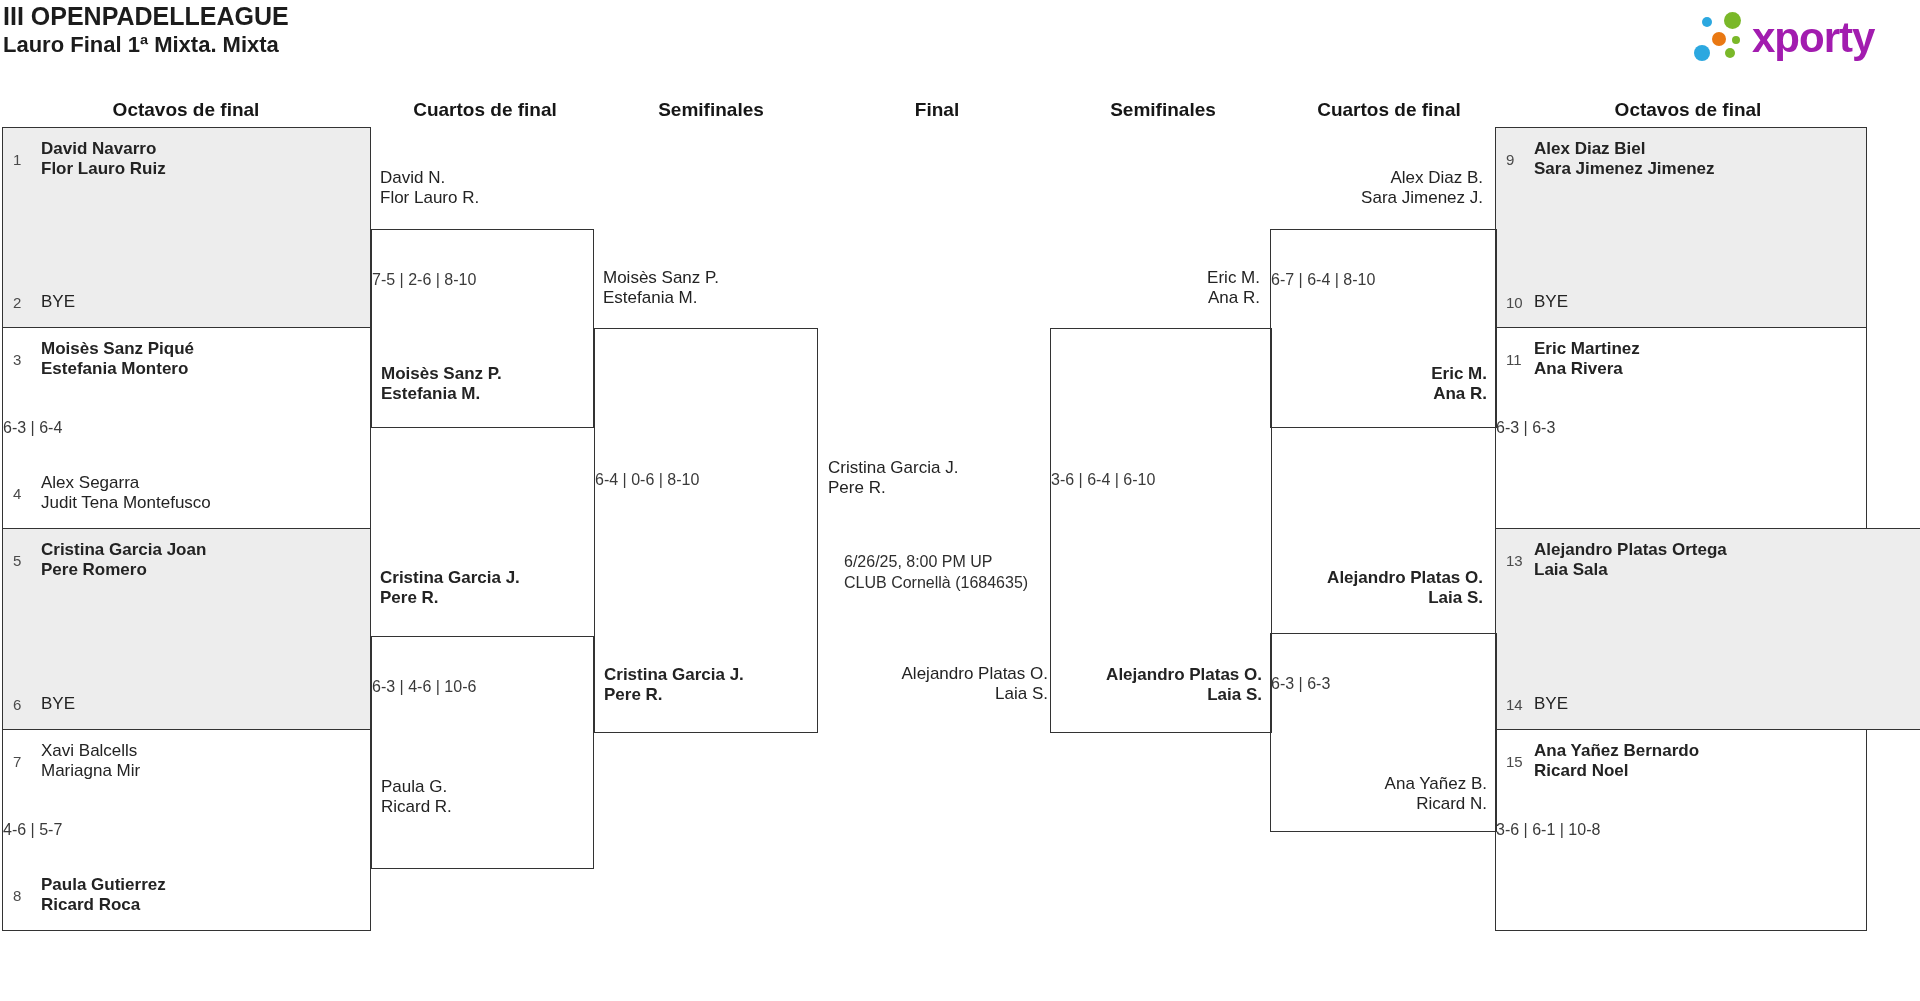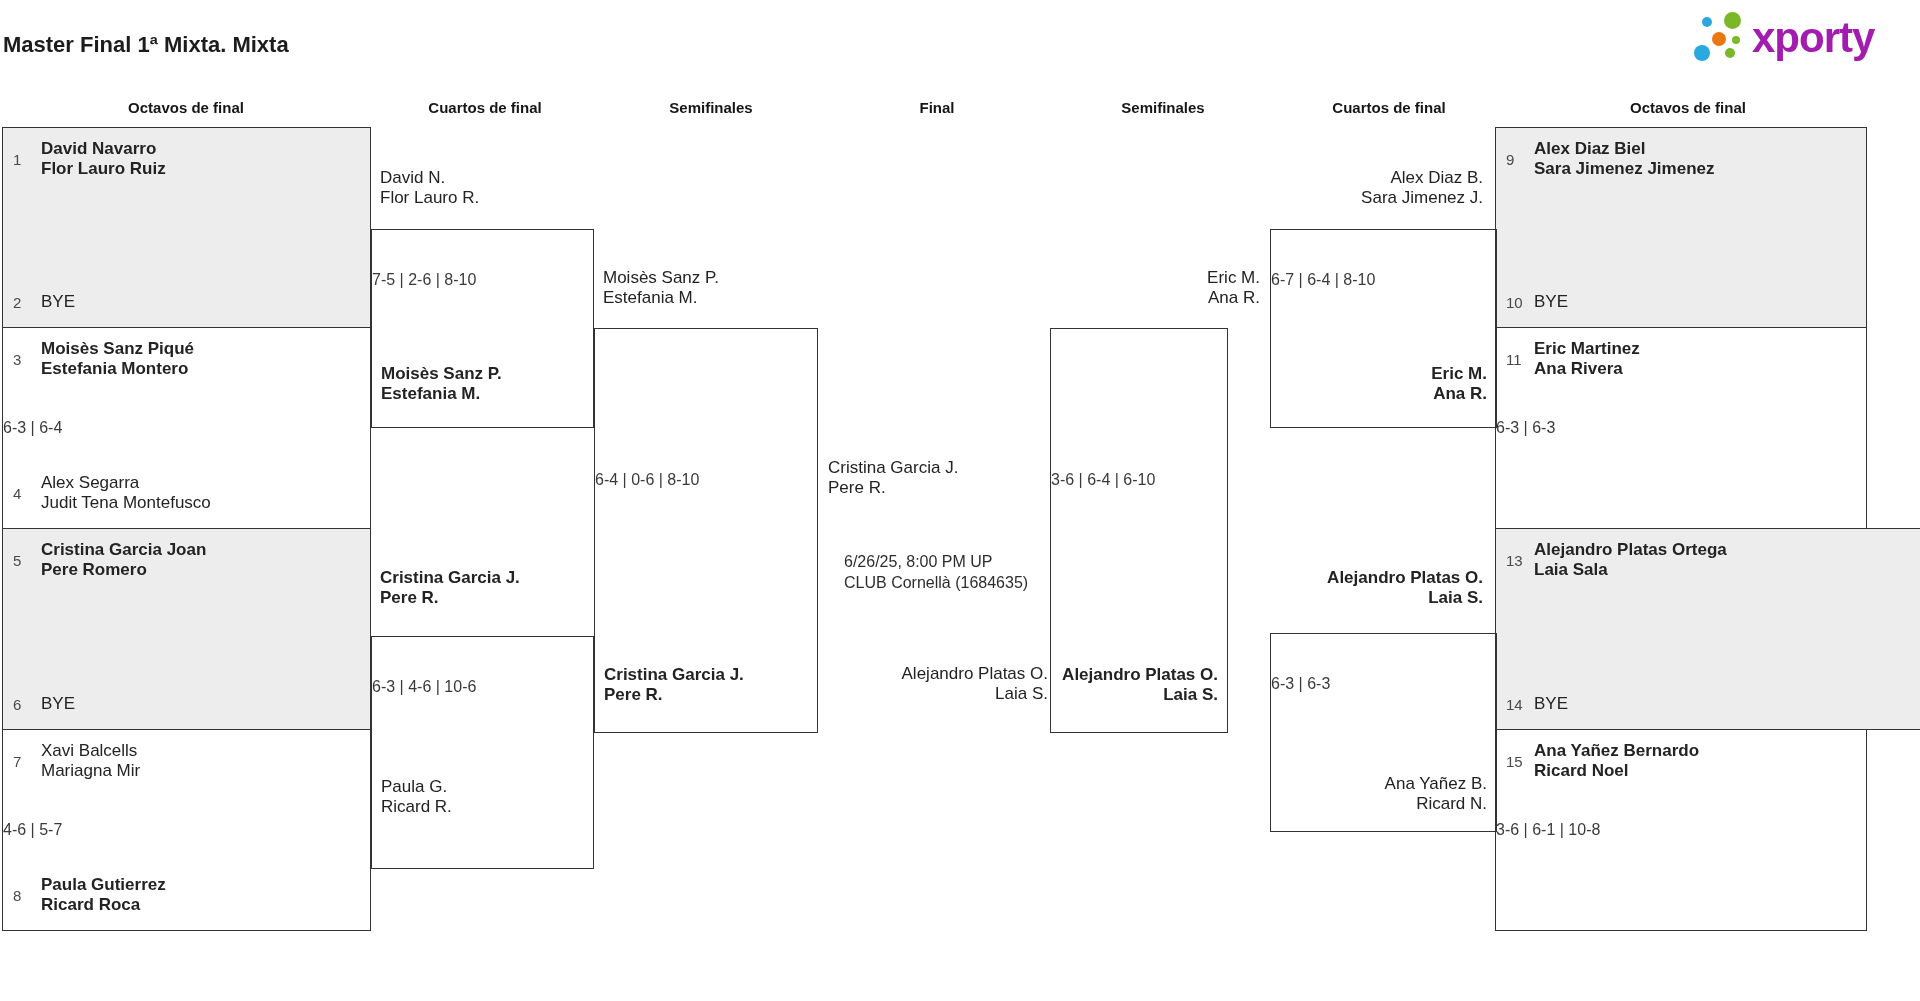--- a/index.html
+++ b/index.html
@@ -2,21 +2,21 @@
 <html><head>
 <meta charset="utf-8">
 <style>
   html,body{margin:0;padding:0;background:#fff;}
   .canvas{
     position:relative;width:1920px;height:1001px;background:#ffffff;
     font-family:"Liberation Sans",sans-serif;color:#232323;overflow:hidden;
   }
   .page-title{position:absolute;left:3px;top:1px;font-weight:bold;font-size:25px;line-height:30px;color:#1c1c1c;white-space:nowrap;}
   .page-subtitle{position:absolute;left:3px;top:31px;font-weight:bold;font-size:22px;line-height:27px;color:#1c1c1c;white-space:nowrap;}
-  .hdr{position:absolute;top:99px;transform:translateX(-50%);font-weight:bold;font-size:15px;color:#161616;white-space:nowrap;}
+  .hdr{position:absolute;top:99px;transform:translateX(-50%);font-weight:bold;font-size:19px;color:#161616;white-space:nowrap;}
   .box{position:absolute;border:1px solid #333;box-sizing:border-box;background:transparent;}
   .box.gray{background:#ededed;}
   .team{position:absolute;left:10px;right:6px;display:flex;gap:6px;align-items:center;}
   .team.top{top:11px;}
   .team.bottom{bottom:15px;}
   .seed{flex:0 0 22px;width:22px;font-size:15px;color:#4a4a4a;}
   .players{display:flex;flex-direction:column;font-size:17px;line-height:20px;color:#232323;}
   [data-strong="true"]{font-weight:bold;}
   .score{position:absolute;left:0;width:100%;font-size:16px;color:#3a3a3a;white-space:nowrap;}
   .obox .score{top:50%;transform:translateY(-50%);}
@@ -32,21 +32,22 @@
   .schedule{position:absolute;left:844px;top:551px;width:186px;text-align:left;font-size:16px;line-height:21px;color:#2e2e2e;}
   .logo{position:absolute;left:1680px;top:4px;width:240px;height:60px;}
   .dot{position:absolute;border-radius:50%;}
   .logo-text{position:absolute;left:72px;top:12px;font-size:42px;line-height:44px;font-weight:bold;color:#a21caf;letter-spacing:-1px;}
 </style>
 </head>
 <body>
 
 <div class="canvas">
 
-  <div class="page-subtitle">Master Final 1ª Mixta. Mixta</div>
+  <div class="page-title">III OPENPADELLEAGUE</div>
+  <div class="page-subtitle">Lauro Final 1ª Mixta. Mixta</div>
 
   <div class="logo">
     <span class="dot" style="left:22px;top:13px;width:10px;height:10px;background:#2ca8e0"></span>
     <span class="dot" style="left:44px;top:8px;width:17px;height:17px;background:#7ab829"></span>
     <span class="dot" style="left:32px;top:28px;width:14px;height:14px;background:#e97812"></span>
     <span class="dot" style="left:52px;top:32px;width:8px;height:8px;background:#7ab829"></span>
     <span class="dot" style="left:14px;top:41px;width:16px;height:16px;background:#2ca8e0"></span>
     <span class="dot" style="left:45px;top:44px;width:10px;height:10px;background:#7ab829"></span>
     <span class="logo-text">xporty</span>
   </div>
@@ -229,21 +230,21 @@
 
   <div class="box sbox" style="left:594px;top:328px;width:224px;height:405px">
     <div class="score sscore">6-4 | 0-6 | 8-10</div>
     <div class="inlab l" style="top:336px">
       <span class="players" data-strong="true">
         <span>Cristina Garcia J.</span>
         <span>Pere R.</span>
       </span>
     </div>
   </div>
-  <div class="box sbox" style="left:1050px;top:328px;width:178px;height:405px">
+  <div class="box sbox" style="left:1050px;top:328px;width:222px;height:405px">
     <div class="score sscore">3-6 | 6-4 | 6-10</div>
     <div class="inlab r" style="top:336px">
       <span class="players" data-strong="true">
         <span>Alejandro Platas O.</span>
         <span>Laia S.</span>
       </span>
     </div>
   </div>
 
   <div class="lab" style="left:380px;top:168px">

